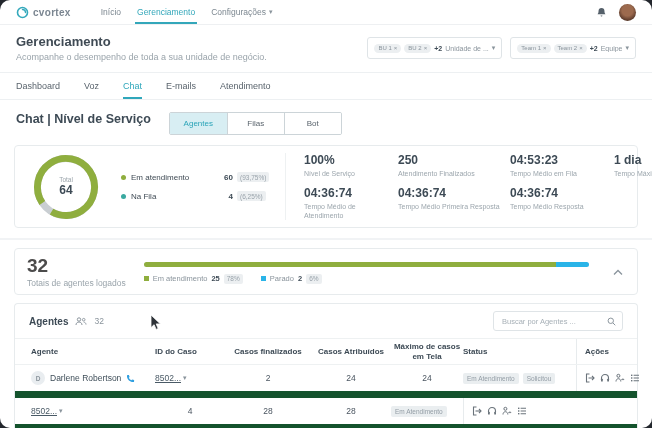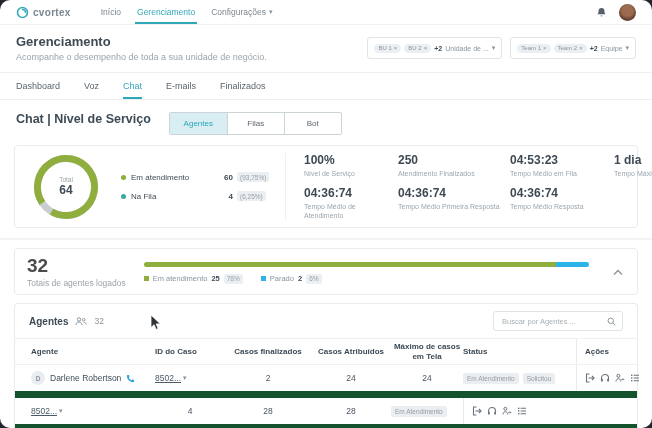--- a/index.html
+++ b/index.html
@@ -173,21 +173,21 @@
         <span class="caret">▾</span>
       </div>
     </div>
   </section>
 
   <nav class="tabs">
     <span class="tab">Dashboard</span>
     <span class="tab">Voz</span>
     <span class="tab active">Chat</span>
     <span class="tab">E-mails</span>
-    <span class="tab">Finalizados</span>
+    <span class="tab">Atendimento</span>
   </nav>
 
   <section class="panel-head">
     <span class="panel-title">Chat | Nível de Serviço</span>
     <div class="segmented">
       <button class="seg-btn active">Agentes</button>
       <button class="seg-btn">Filas</button>
       <button class="seg-btn">Bot</button>
     </div>
   </section>

